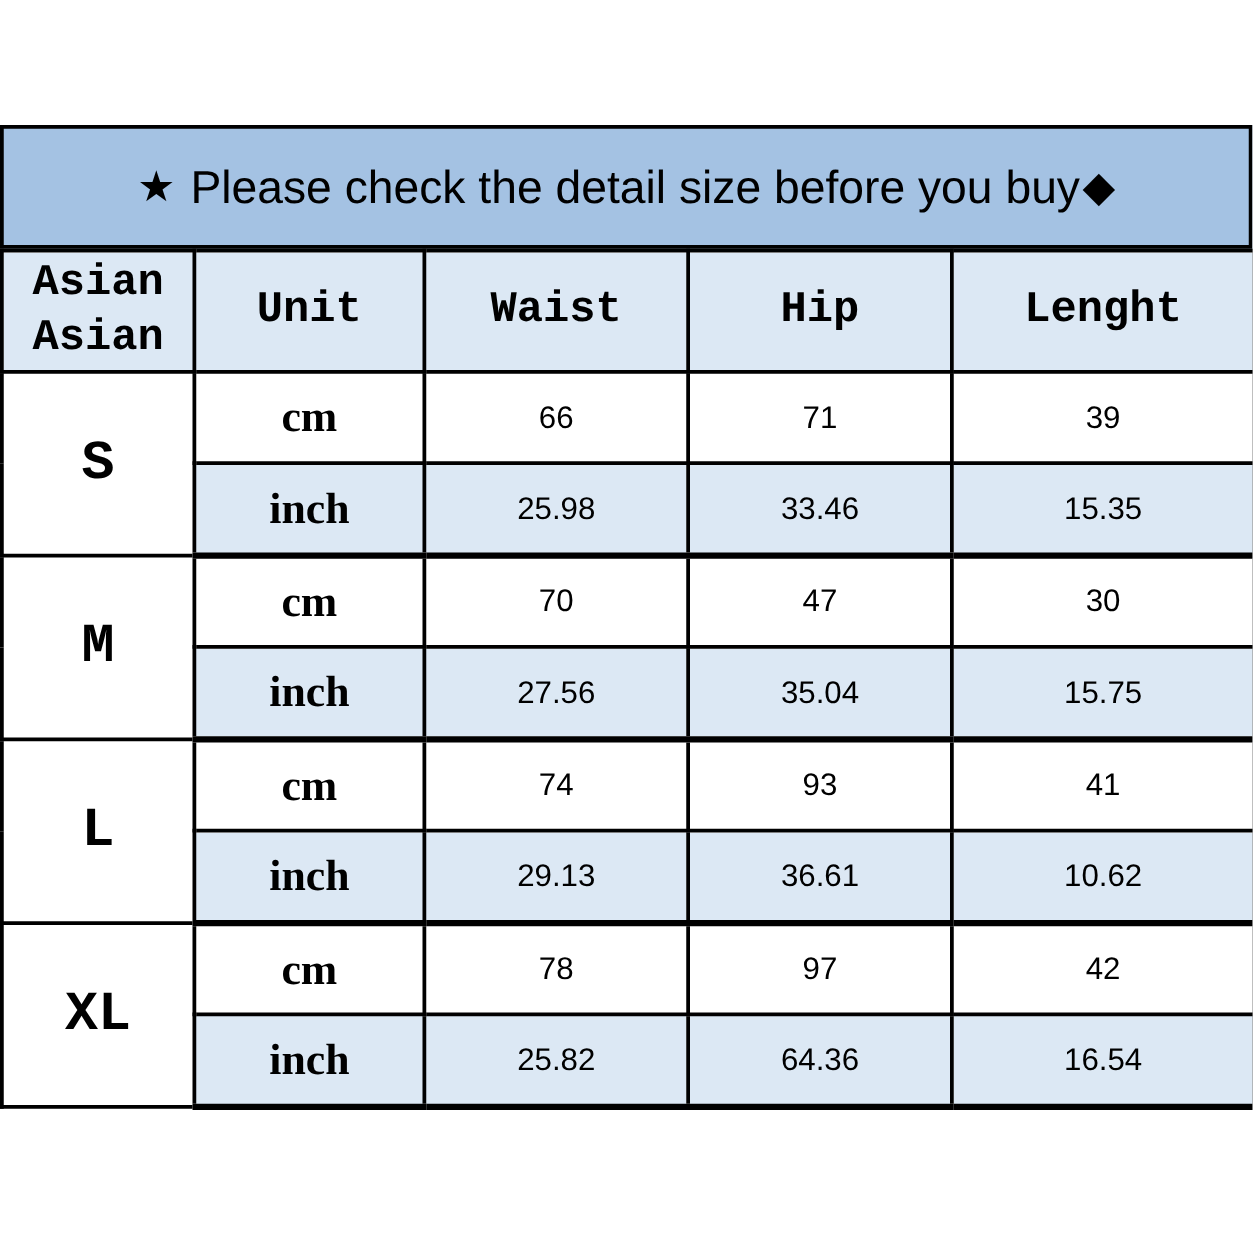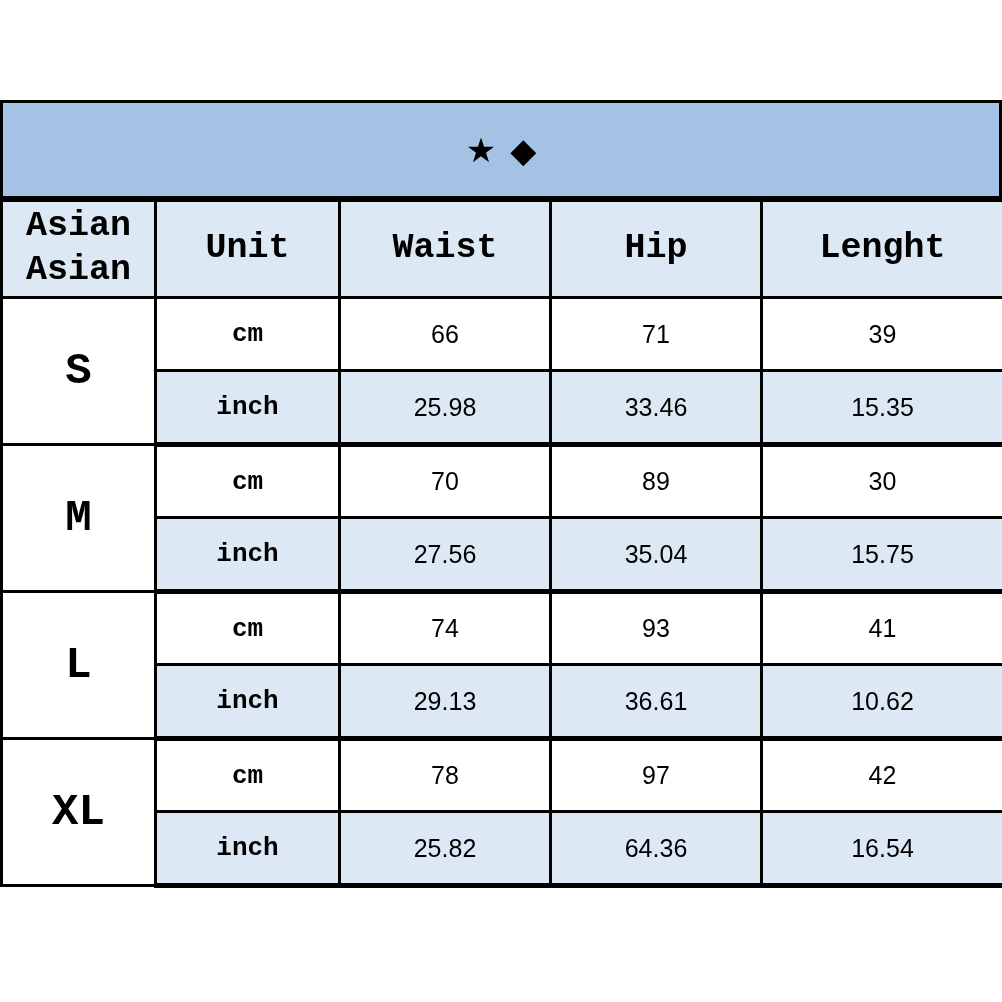--- a/index.html
+++ b/index.html
@@ -48,37 +48,38 @@
   }
   tr.head td.size-head{padding:0 10px;}
   tr.cm td{height:73px;background:var(--row-bg);}
   tr.inch td{height:74px;background:var(--row-alt-bg);}
   td.size-cell{
     background:var(--row-bg) !important;
     font-family:"Liberation Mono",monospace;
     font-weight:700;font-size:44px;
   }
   td.unit-cell{
-    font-family:Liberation Mono, monospace;
-    font-weight:700;font-size:26px;
+    font-family:Liberation Serif, serif;
+    font-weight:700;font-size:35px;
   }
   td.num{
     font-family:"Liberation Sans",sans-serif;
     font-weight:400;font-size:25px;
   }
   tr.group-end td{border-bottom-width:5px;}
   tr.head td{border-top-width:3px;}
 </style>
 </head>
 <body>
 
 <div class="page">
 
   <div class="banner">
     <span class="star">★</span>
+    <span class="notice">Please check the detail size before you buy</span>
     <span class="diamond">◆</span>
   </div>
 
   <table class="size-table">
     <colgroup>
       <col style="width:154px">
       <col style="width:184px">
       <col style="width:211px">
       <col style="width:211px">
       <col style="width:242px">
@@ -103,21 +104,21 @@
         <td class="unit-cell">inch</td>
         <td class="num">25.98</td>
         <td class="num">33.46</td>
         <td class="num">15.35</td>
       </tr>
 
       <tr class="cm">
         <td class="size-cell" rowspan="2">M</td>
         <td class="unit-cell">cm</td>
         <td class="num">70</td>
-        <td class="num">89</td>
+        <td class="num">47</td>
         <td class="num">30</td>
       </tr>
       <tr class="inch group-end">
         <td class="unit-cell">inch</td>
         <td class="num">27.56</td>
         <td class="num">35.04</td>
         <td class="num">15.75</td>
       </tr>
 
       <tr class="cm">

